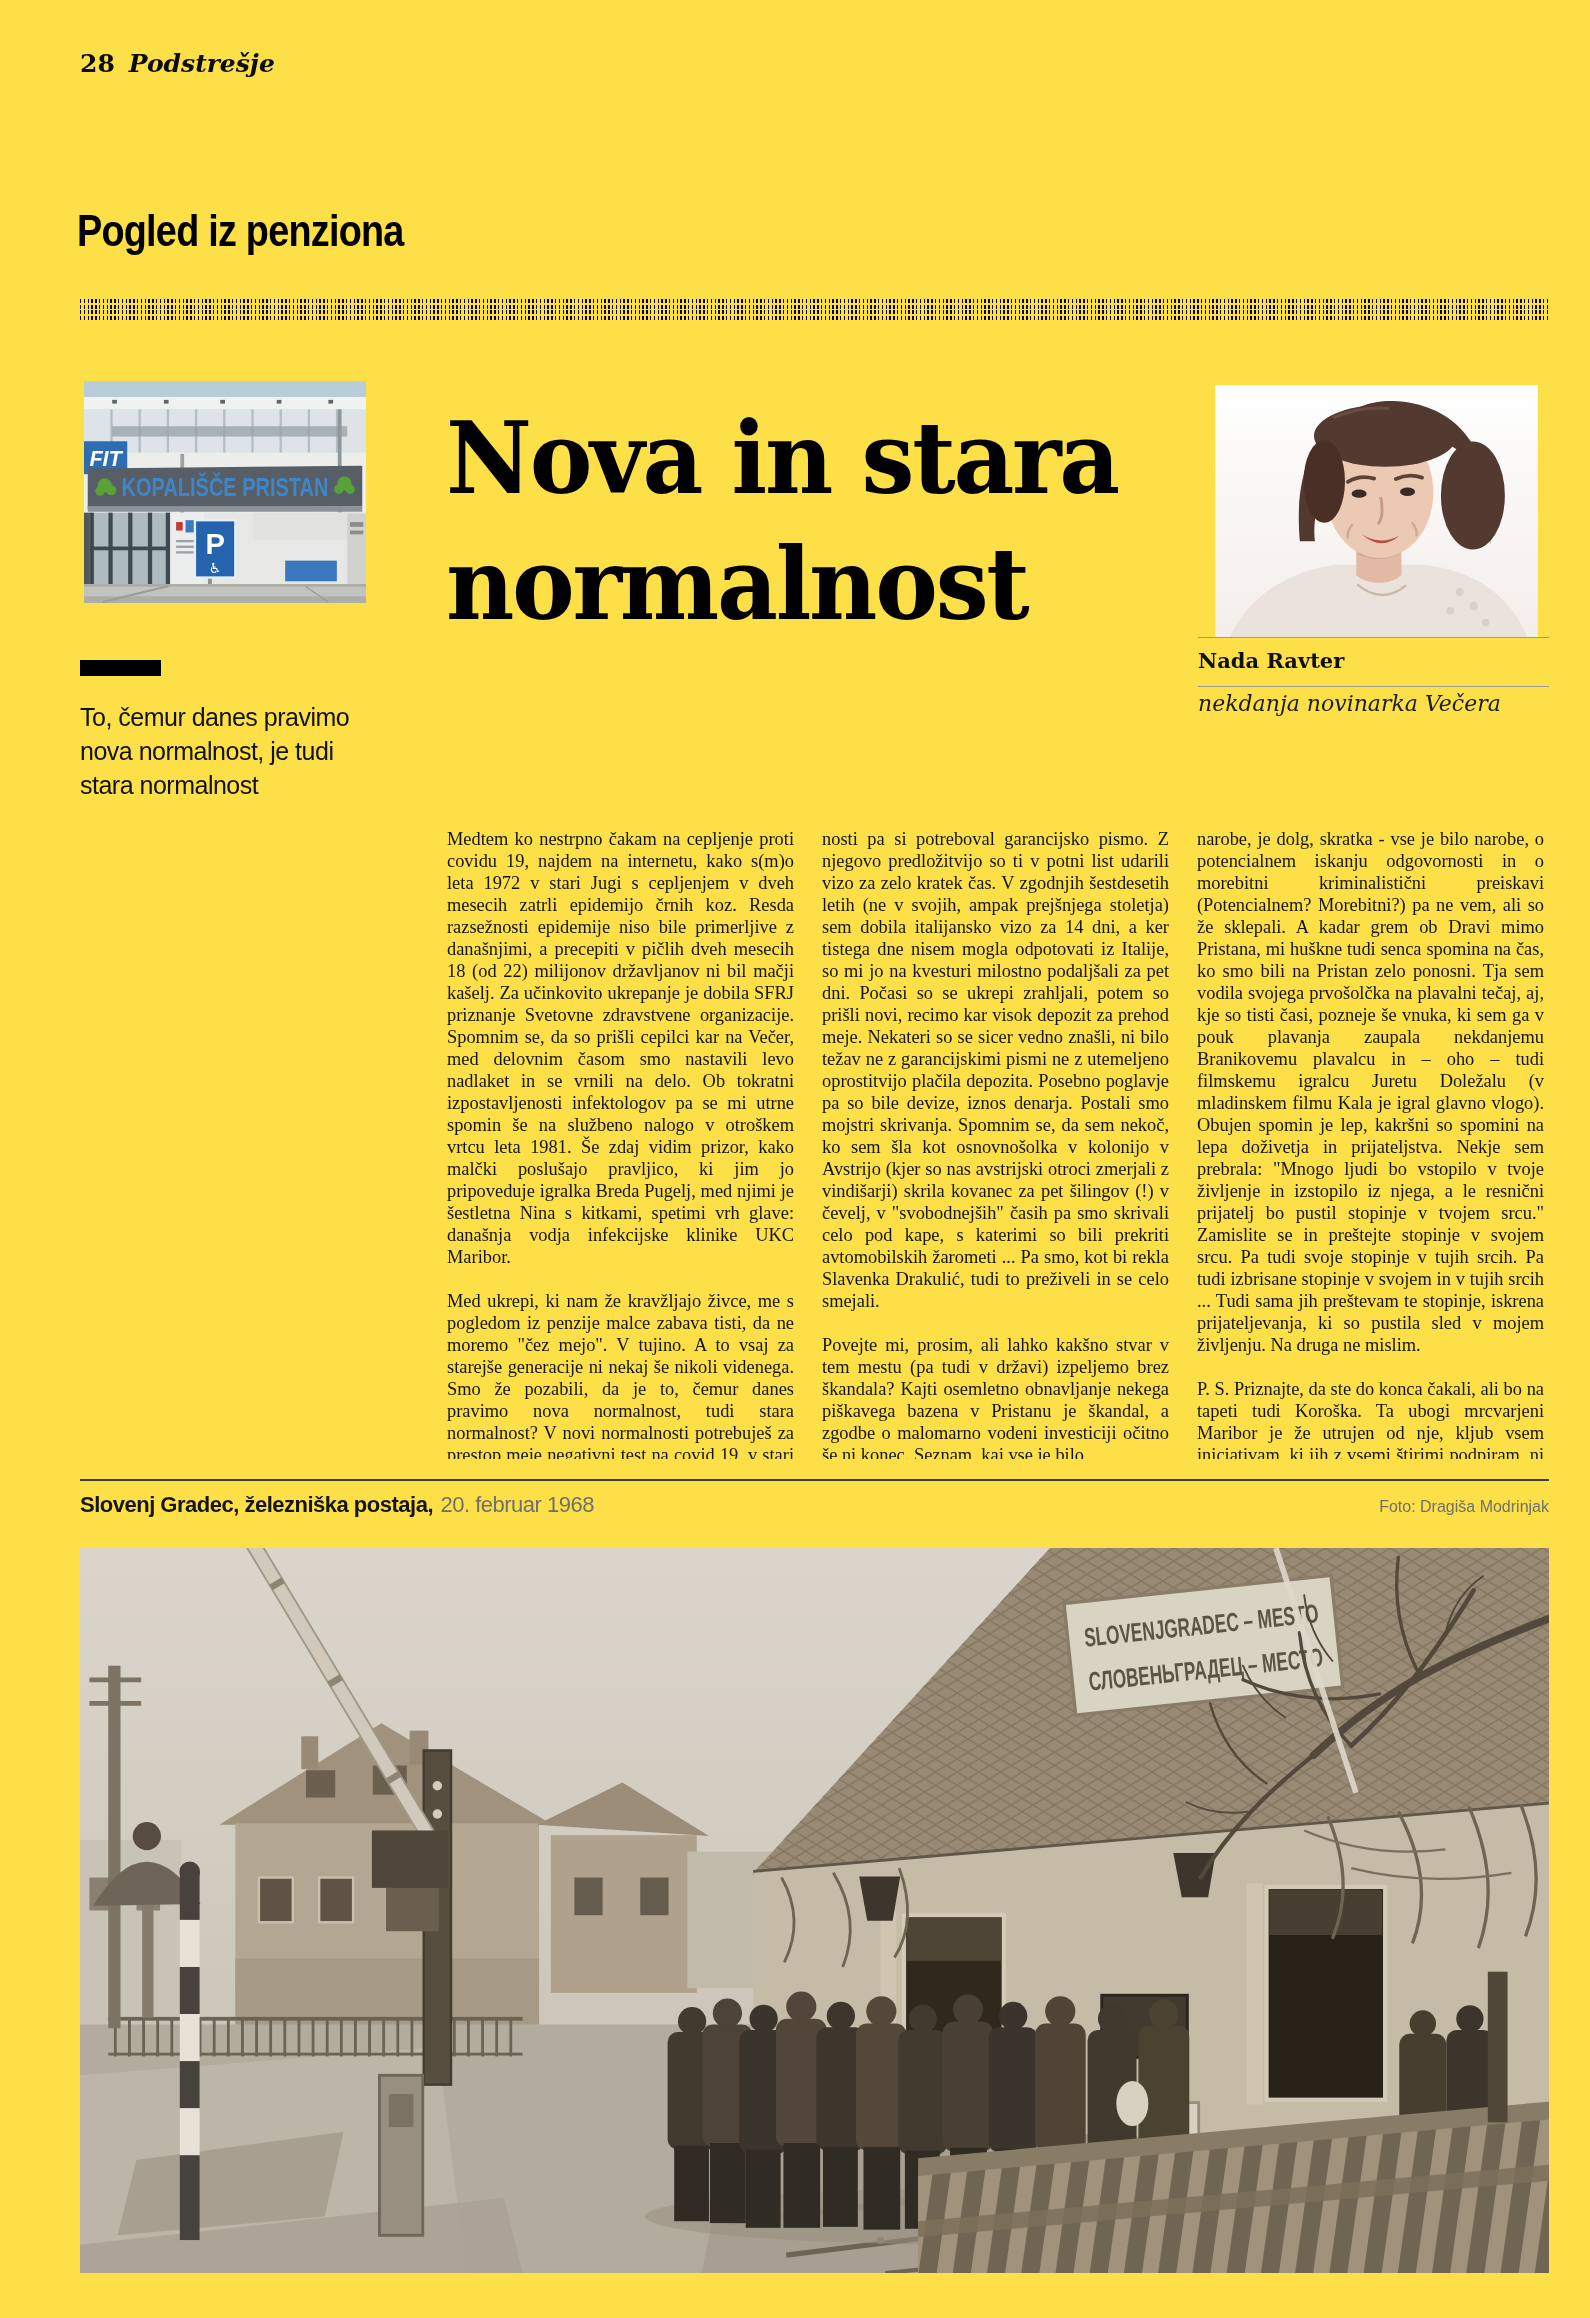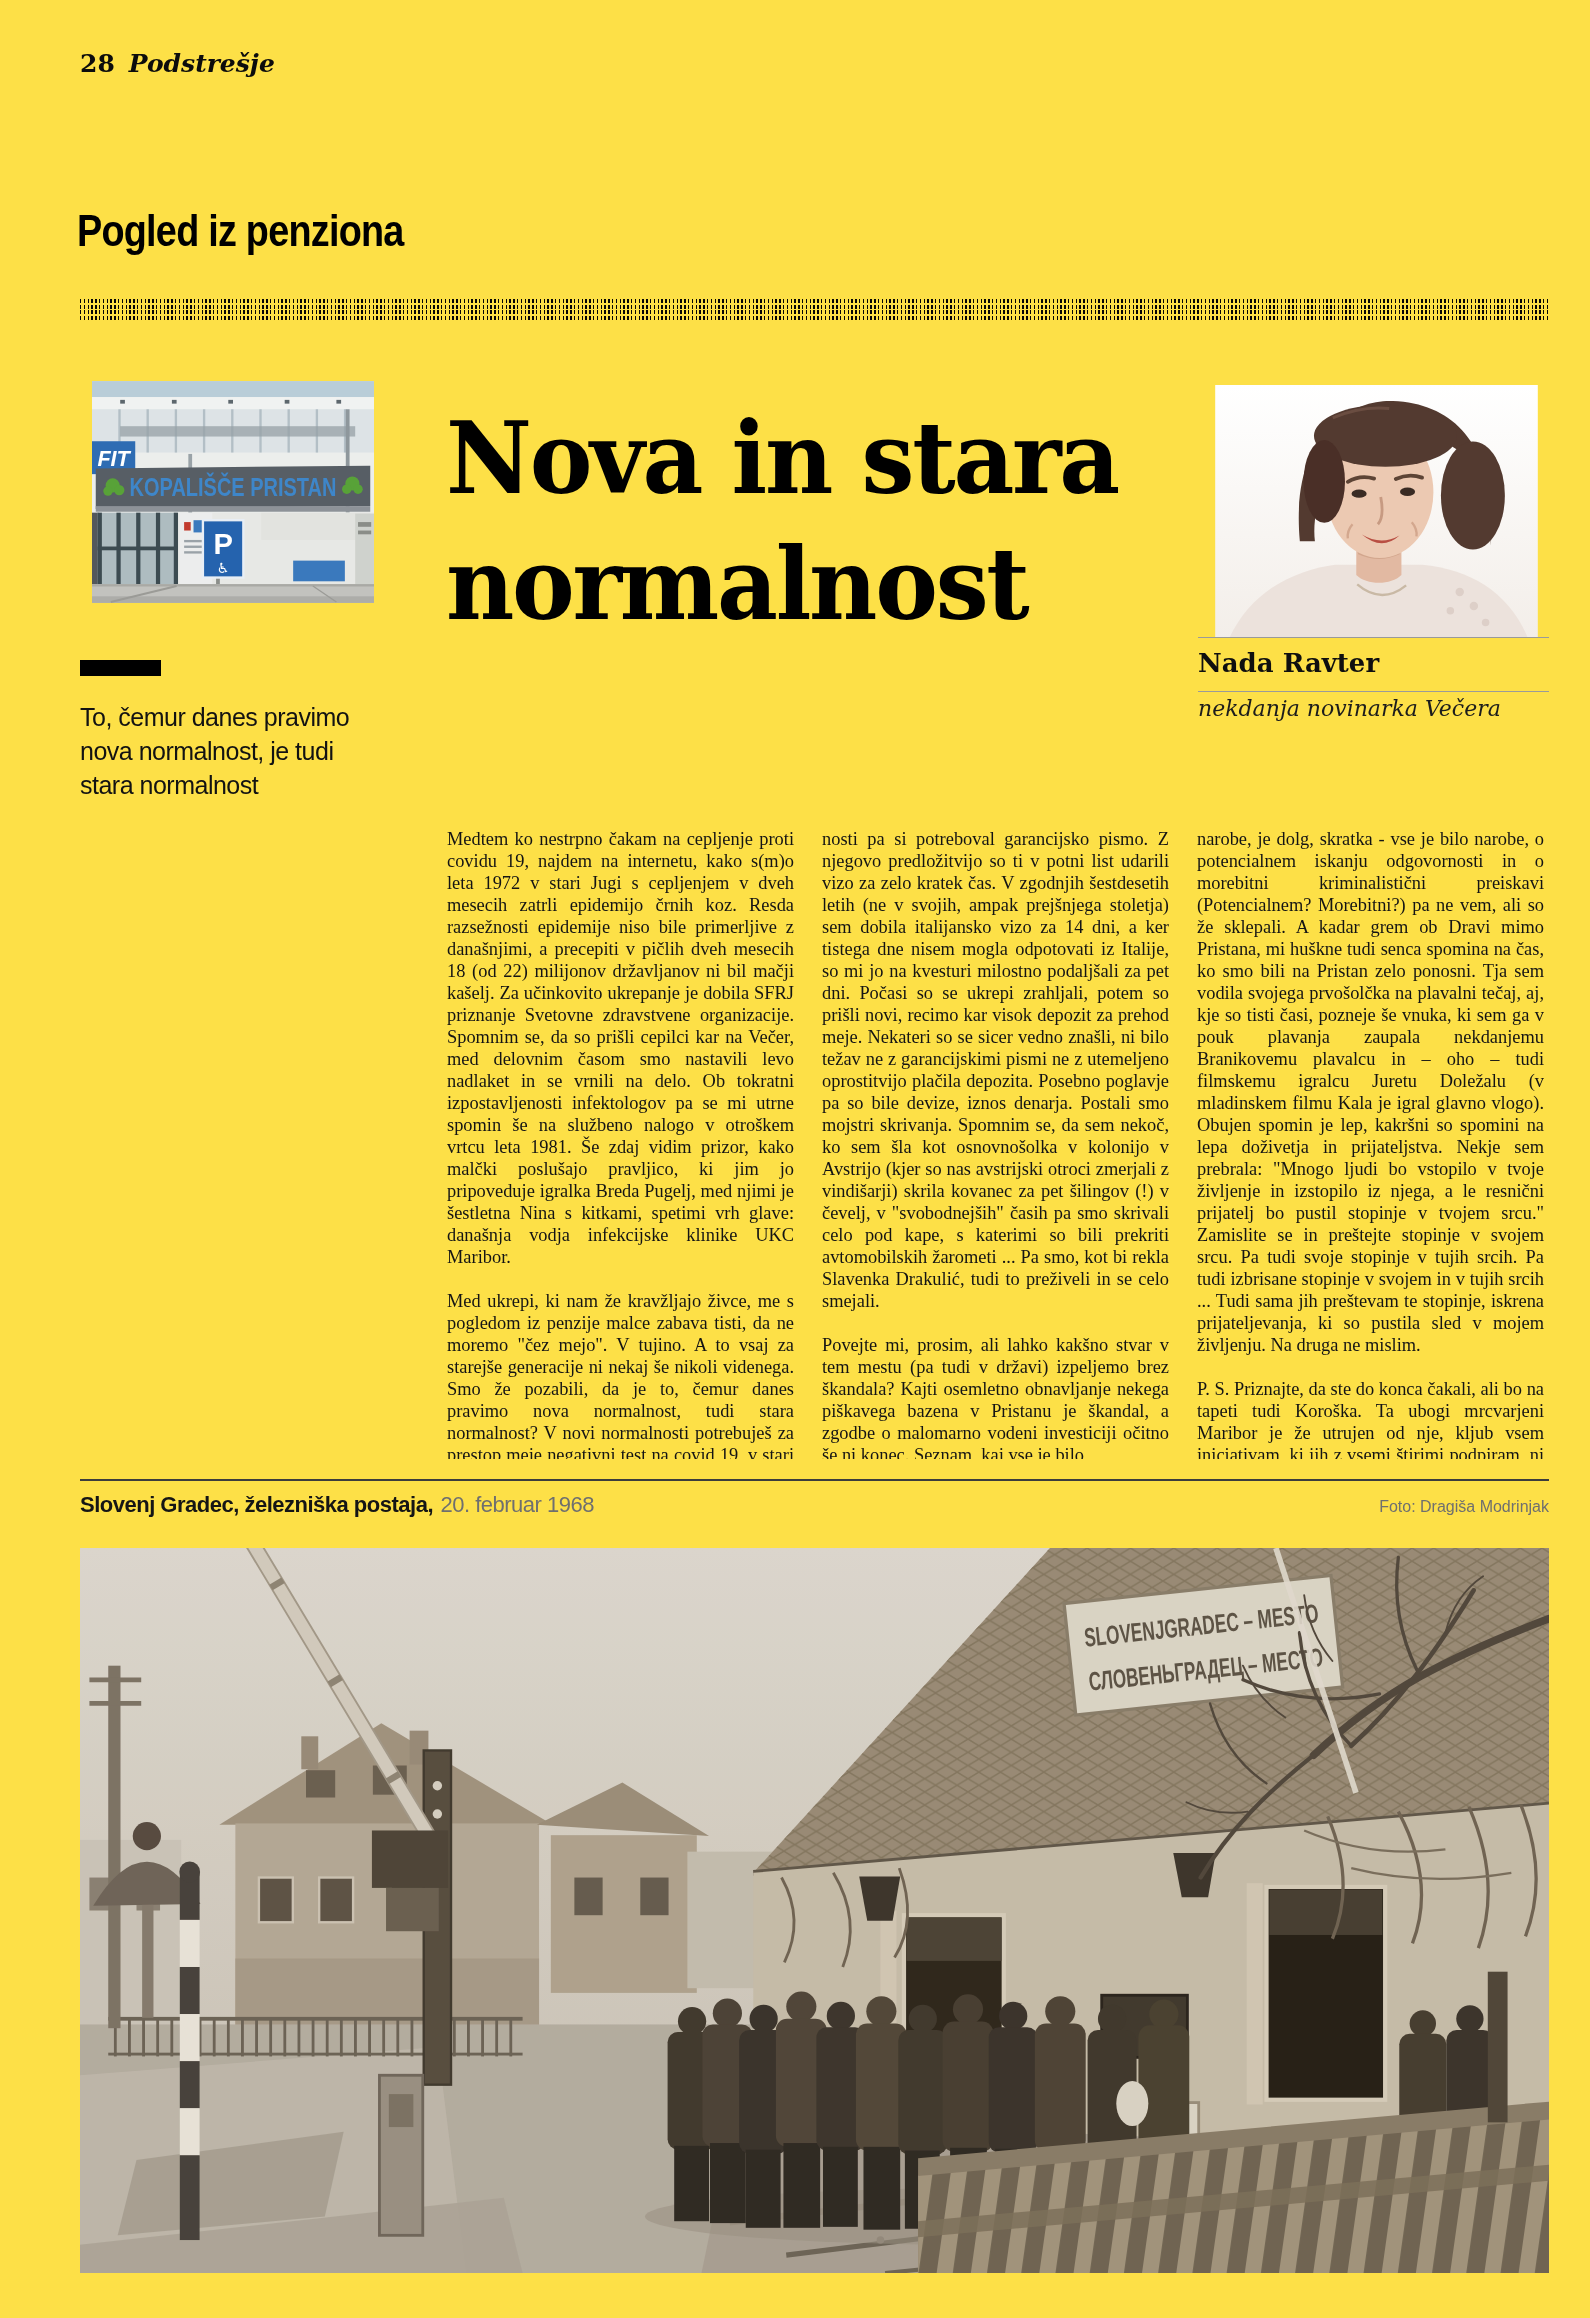--- a/index.html
+++ b/index.html
@@ -15,37 +15,37 @@
   
   .rubric{left:77px;top:205px;font-size:45px;font-weight:800;letter-spacing:-0.9px;
           color:#000;transform:scaleX(0.84);transform-origin:left top;white-space:nowrap;}
 
   
   .dotted{left:80px;top:299px;width:1469px;}
   .dotted .row{height:4.2px;margin-bottom:1.4px;
      background:repeating-linear-gradient(to right,#050505 0 1.4px,transparent 1.4px 3.8px);}
 
   
-  .lead-photo{left:92px;top:381px;width:282px;height:168px;}
+  .lead-photo{left:84px;top:381px;width:282px;height:168px;}
   .lead-photo svg{display:block;}
 
   .kicker-bar{left:80px;top:660px;width:81px;height:16px;background:#000;}
 
   .standfirst{left:80px;top:700px;width:287px;font-size:25px;line-height:34px;
               letter-spacing:-0.5px;color:#121212;}
 
   .headline{left:446px;top:395px;font-family:"DejaVu Serif",serif;font-weight:700;
             font-size:100px;line-height:126px;letter-spacing:-2.4px;color:#000;
             transform:scaleX(0.94);transform-origin:left top;white-space:nowrap;}
 
   
   .portrait{left:1215px;top:385px;width:323px;height:253px;}
   .author{left:1198px;top:637px;width:351px;}
   .author .rule{border-top:1.4px solid #9a9a9a;height:0;}
-  .author .name{font-family:"DejaVu Serif",serif;font-weight:700;font-size:26px;
+  .author .name{font-family:"DejaVu Serif",serif;font-weight:700;font-size:21px;
                 color:#0f0f0f;margin:10.4px 0 12.2px 0;}
   .author .role{font-family:"DejaVu Serif",serif;font-style:italic;font-size:22px;
                 color:#1c1c1c;margin-top:4px;}
 
   
   .columns{left:447px;top:828px;width:1097px;height:631px;display:flex;gap:28px;overflow:hidden;}
   .col{flex:1 1 0;}
   .col p{margin:0;font-family:"Liberation Serif",serif;font-size:18.4px;line-height:22px;
          text-align:justify;color:#141414;}
   .col p + p{margin-top:22px;}

